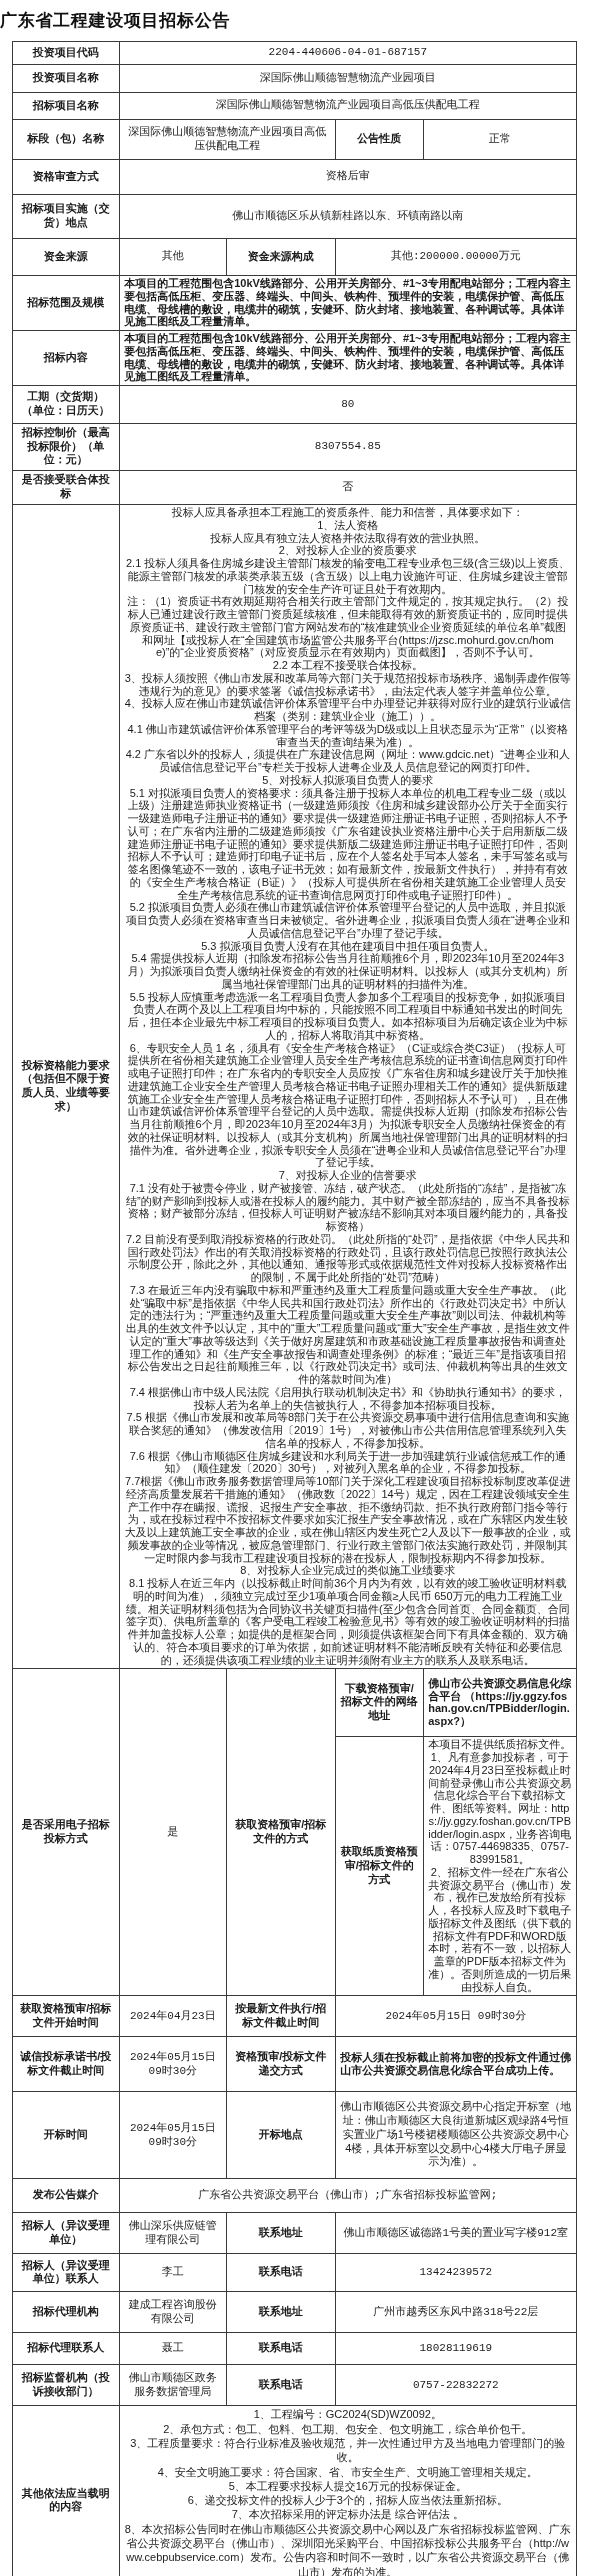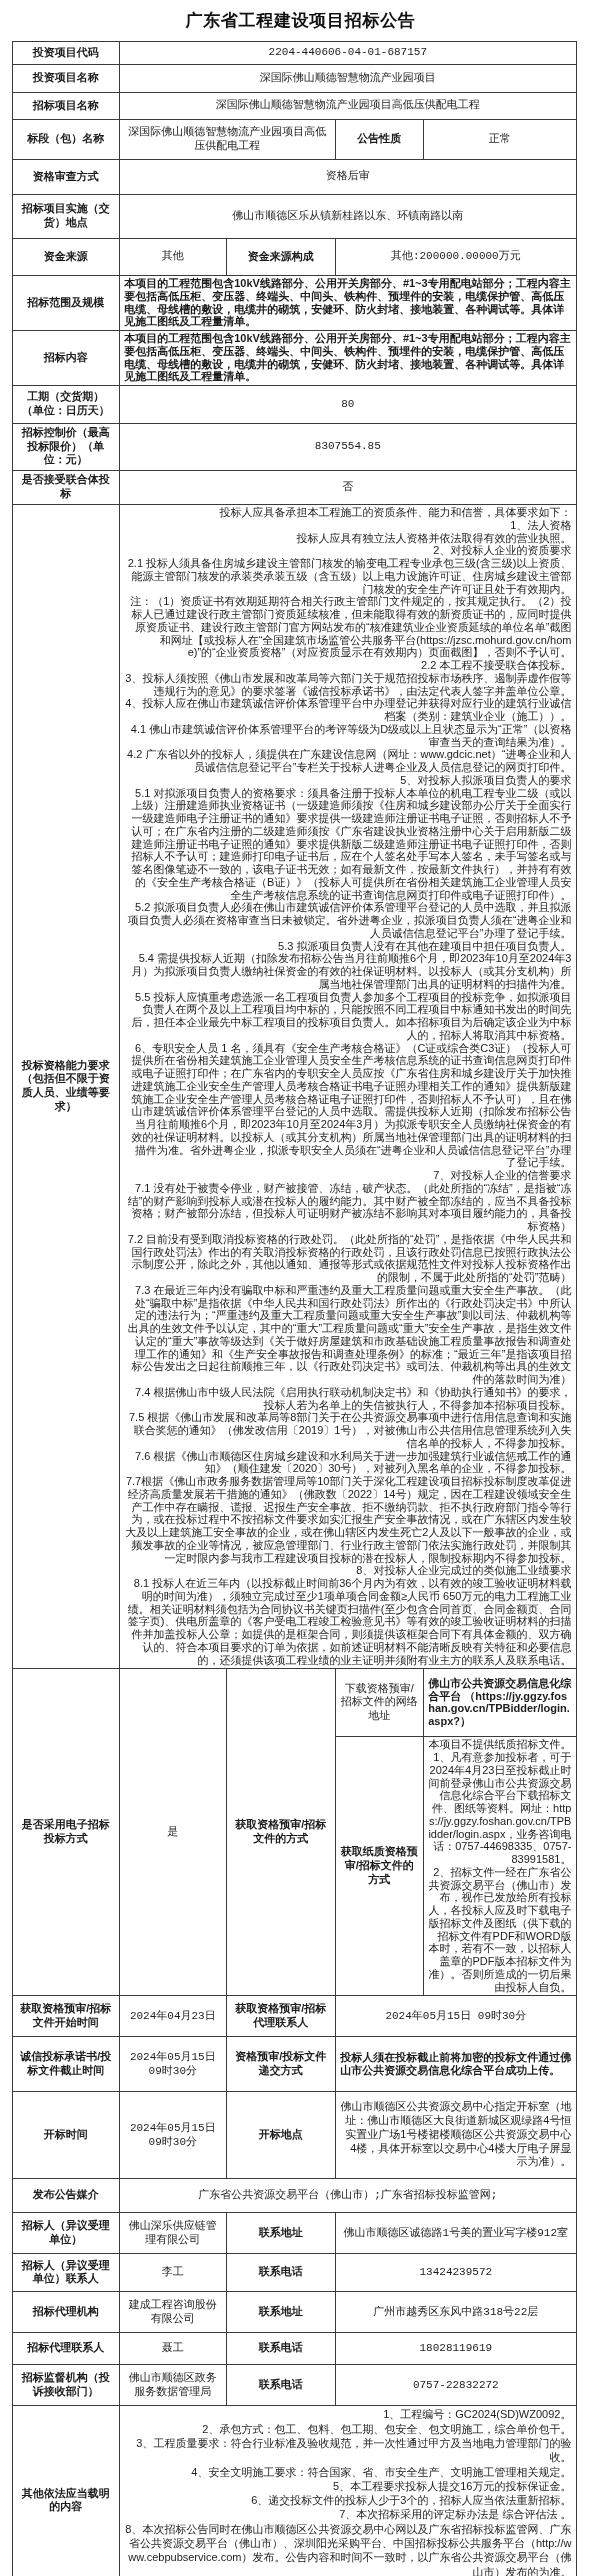--- a/index.html
+++ b/index.html
@@ -1,25 +1,25 @@
 <!DOCTYPE html>
 <html style="font-size:11.8px"><head>
 <meta charset="utf-8">
 <style>
   html,body{margin:0;padding:0;background:#ffffff;}
   body{width:601px;font-family:"Liberation Sans","DejaVu Sans",sans-serif;color:#1c1c1c;}
   .page{width:601px;padding-top:4.4px;}
-  .doc-title{text-align:center;font-size:17px;font-weight:bold;letter-spacing:0.7px;margin:4.4px 0 8.8px 0;color:#111;}
+  .doc-title{text-align:left;font-size:17px;font-weight:bold;letter-spacing:0.7px;margin:4.4px 0 8.8px 0;color:#111;}
   table.main{border-collapse:collapse;table-layout:fixed;width:565px;margin-left:11.8px;margin-bottom:14.7px;}
   table.main td{border:0.7px solid #3a3a3a;font-size:11px;padding:1.5px 4.4px;word-break:break-all;}
   td.lbl{font-weight:bold;text-align:center;vertical-align:middle;line-height:1.25;padding:1.5px 5.9px;white-space:pre-line;}
   td.ctr{text-align:center;vertical-align:middle;line-height:1.3;font-family:Liberation Mono, monospace;}
   td.txt{text-align:left;vertical-align:middle;white-space:pre-line;line-height:1.16;padding:2.9px 5.9px;font-weight:bold;}
-  td.txt-top{text-align:right;vertical-align:top;white-space:pre-line;line-height:1.16;padding:2.9px 5.9px;}
-  td.ctr-txt{text-align:right;vertical-align:middle;white-space:pre-line;line-height:1.25;padding:1.5px 4.4px;}
+  td.txt-top{text-align:center;vertical-align:top;white-space:pre-line;line-height:1.16;padding:2.9px 5.9px;}
+  td.ctr-txt{text-align:center;vertical-align:middle;white-space:pre-line;line-height:1.25;padding:1.5px 4.4px;}
   td.qual{height:1135px;}
 </style>
 </head>
 <body>
 
 <div class="page">
   <div class="doc-title">广东省工程建设项目招标公告</div>
 
   <table class="main">
     <colgroup>
@@ -110,32 +110,32 @@
 7.5 根据《佛山市发展和改革局等8部门关于在公共资源交易事项中进行信用信息查询和实施联合奖惩的通知》（佛发改信用〔2019〕1号），对被佛山市公共信用信息管理系统列入失信名单的投标人，不得参加投标。
 7.6 根据《佛山市顺德区住房城乡建设和水利局关于进一步加强建筑行业诚信惩戒工作的通知》（顺住建发〔2020〕30号），对被列入黑名单的企业，不得参加投标。
 7.7根据《佛山市政务服务数据管理局等10部门关于深化工程建设项目招标投标制度改革促进经济高质量发展若干措施的通知》（佛政数〔2022〕14号）规定，因在工程建设领域安全生产工作中存在瞒报、谎报、迟报生产安全事故、拒不缴纳罚款、拒不执行政府部门指令等行为，或在投标过程中不按招标文件要求如实汇报生产安全事故情况，或在广东辖区内发生较大及以上建筑施工安全事故的企业，或在佛山辖区内发生死亡2人及以下一般事故的企业，或频发事故的企业等情况，被应急管理部门、行业行政主管部门依法实施行政处罚，并限制其一定时限内参与我市工程建设项目投标的潜在投标人，限制投标期内不得参加投标。
 8、对投标人企业完成过的类似施工业绩要求
 8.1 投标人在近三年内（以投标截止时间前36个月内为有效，以有效的竣工验收证明材料载明的时间为准），须独立完成过至少1项单项合同金额≥人民币 650万元的电力工程施工业绩。相关证明材料须包括为合同协议书关键页扫描件(至少包含合同首页、合同金额页、合同签字页)、供电所盖章的《客户受电工程竣工检验意见书》等有效的竣工验收证明材料的扫描件并加盖投标人公章；如提供的是框架合同，则须提供该框架合同下有具体金额的、双方确认的、符合本项目要求的订单为依据，如前述证明材料不能清晰反映有关特征和必要信息的，还须提供该项工程业绩的业主证明并须附有业主方的联系人及联系电话。</td>
       </tr>
       <tr style="height:68px">
         <td class="lbl" rowspan="2">是否采用电子招标投标方式</td>
         <td class="ctr" rowspan="2">是</td>
         <td class="lbl" rowspan="2">获取资格预审/招标文件的方式</td>
-        <td class="lbl" style="font-weight:normal">下载资格预审/招标文件的网络地址</td>
+        <td class="lbl" style="font-weight:bold">下载资格预审/招标文件的网络地址</td>
         <td class="txt">佛山市公共资源交易信息化综合平台 （https://jy.ggzy.foshan.gov.cn/TPBidder/login.aspx?）</td>
       </tr>
       <tr>
         <td class="lbl">获取纸质资格预审/招标文件的方式</td>
         <td class="txt-top">本项目不提供纸质招标文件。1、凡有意参加投标者，可于2024年4月23日至投标截止时间前登录佛山市公共资源交易信息化综合平台下载招标文件、图纸等资料。网址：https://jy.ggzy.foshan.gov.cn/TPBidder/login.aspx，业务咨询电话：0757-44698335、0757-83991581。
 2、招标文件一经在广东省公共资源交易平台（佛山市）发布，视作已发放给所有投标人，各投标人应及时下载电子版招标文件及图纸（供下载的招标文件有PDF和WORD版本时，若有不一致，以招标人盖章的PDF版本招标文件为准）。否则所造成的一切后果由投标人自负。</td>
       </tr>
       <tr style="height:41px">
         <td class="lbl">获取资格预审/招标文件开始时间</td>
         <td class="ctr">2024年04月23日</td>
-        <td class="lbl">获取资格预审/招标代理联系人</td>
+        <td class="lbl">按最新文件执行/招标文件截止时间</td>
         <td class="ctr" colspan="2">2024年05月15日  09时30分</td>
       </tr>
       <tr style="height:55px">
         <td class="lbl">诚信投标承诺书/投标文件截止时间</td>
         <td class="ctr">2024年05月15日 09时30分</td>
         <td class="lbl">资格预审/投标文件递交方式</td>
         <td class="txt" colspan="2">投标人须在投标截止前将加密的投标文件通过佛山市公共资源交易信息化综合平台成功上传。</td>
       </tr>
       <tr style="height:87px">
         <td class="lbl">开标时间</td>

